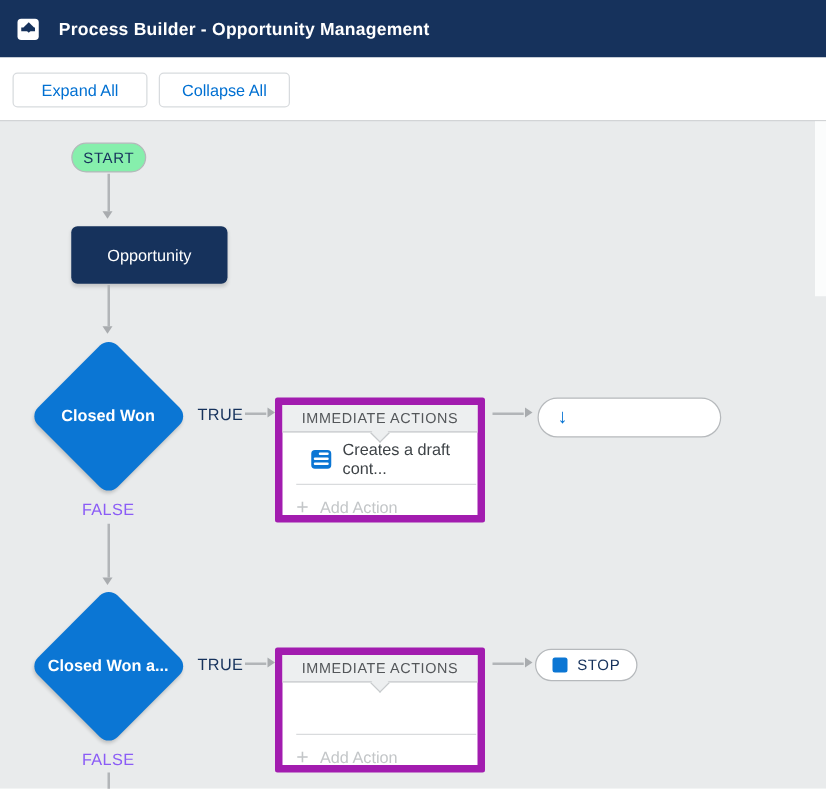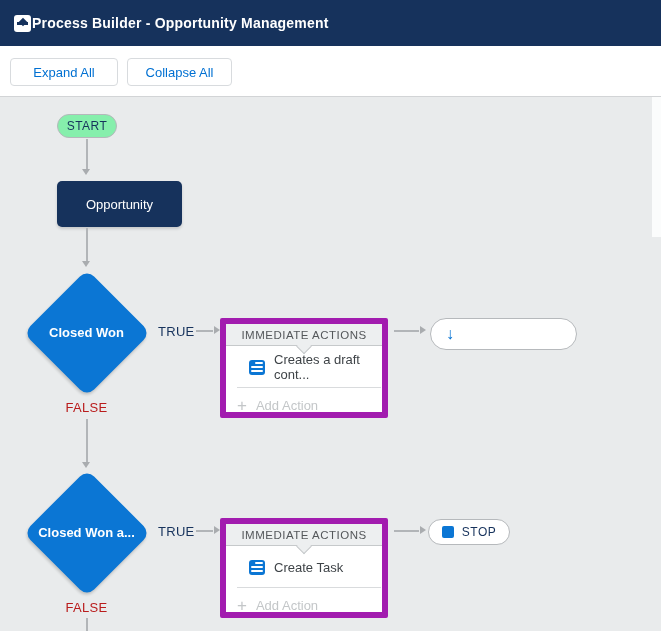--- a/index.html
+++ b/index.html
@@ -1,21 +1,21 @@
 <!DOCTYPE html>
 <html><head>
 <meta charset="utf-8">
 <style>
   * { margin:0; padding:0; box-sizing:border-box; }
   body { font-family:"Liberation Sans", sans-serif; background:#fff; }
   .app { position:relative; width:661px; height:631px; overflow:hidden; background:#fff; }
 
   
   .header { position:absolute; top:0; left:0; width:661px; height:46px;
-            background:#16325c; display:flex; align-items:center; padding-left:14px; gap:1px; }
+            background:#16325c; display:flex; align-items:center; padding-left:14px; gap:16px; }
   .pb-icon { position:relative; width:17px; height:17px; background:#fff; border-radius:3px; flex:0 0 auto; }
   .pb-icon .bar  { position:absolute; left:3px; top:7px; width:11px; height:3px; background:#16325c; }
   .pb-icon .gem  { position:absolute; left:5.5px; top:4.5px; width:6px; height:6px; background:#16325c;
                    transform:rotate(45deg); }
   .header-title { color:#fff; font-size:14px; font-weight:700; letter-spacing:.2px; }
 
   
   .toolbar { position:absolute; top:46px; left:0; width:661px; height:50px; background:#fff; }
   .btn { position:absolute; top:12px; height:28px; background:#fff; border:1px solid #d8dbde;
          border-radius:4px; color:#0070d2; font-size:13px; font-family:inherit;
@@ -51,21 +51,21 @@
   .diamond-wrap .shape { position:absolute; left:18.5px; top:18.5px; width:90px; height:90px;
                          background:#0b76d4; border-radius:10px; transform:rotate(45deg);
                          box-shadow:1px 2px 3px rgba(0,0,0,.18); }
   .diamond-wrap .lbl { position:absolute; left:0; top:0; width:100%; height:100%;
                        display:flex; align-items:center; justify-content:center;
                        color:#fff; font-size:13px; font-weight:700; }
   .d1 { left:23px; top:172px; }
   .d2 { left:23px; top:372px; }
   .cond-label { position:absolute; font-size:13px; color:#16325c; letter-spacing:.3px; }
   .false-label { position:absolute; left:23px; width:127px; text-align:center;
-                 font-size:13px; color:#b91c1c; letter-spacing:.3px; }
+                 font-size:13px; color:#8b5cf6; letter-spacing:.3px; }
 
   
   .actions-box { position:absolute; width:168px; height:100px; background:#fff;
                  border:6px solid #a21caf; border-radius:2px; }
   .ab1 { left:220px; top:221px; }
   .ab2 { left:220px; top:421px; }
   .actions-header { position:absolute; left:0; top:0; width:100%; height:22px;
                     background:#edeff0; border-bottom:1px solid #c6c9cb;
                     display:flex; align-items:center; justify-content:center;
                     font-size:11.5px; color:#54575a; letter-spacing:.5px; }
@@ -172,28 +172,20 @@
       <div class="lbl">Closed Won a...</div>
     </div>
 
     <div class="cond-label" style="left:158px; top:427px;">TRUE</div>
     <div class="hline" style="left:196px; top:433px; width:17px;"></div>
     <div class="head-right" style="left:214px; top:429px;"></div>
 
     <div class="actions-box ab2">
       <div class="actions-header">IMMEDIATE ACTIONS</div>
       <div class="notch"></div>
-      <div class="action-row">
-        <span class="action-icon">
-          <i class="s1"></i>
-            <i class="s2"></i>
-            <i class="s3"></i>
-        </span>
-        <span class="action-label">Create Task</span>
-      </div>
       <div class="row-divider"></div>
       <div class="add-row">
         <span class="add-plus">+</span>
         <span class="add-label">Add Action</span>
       </div>
     </div>
 
     <div class="hline" style="left:394px; top:433px; width:25px;"></div>
     <div class="head-right" style="left:420px; top:429px;"></div>
 

